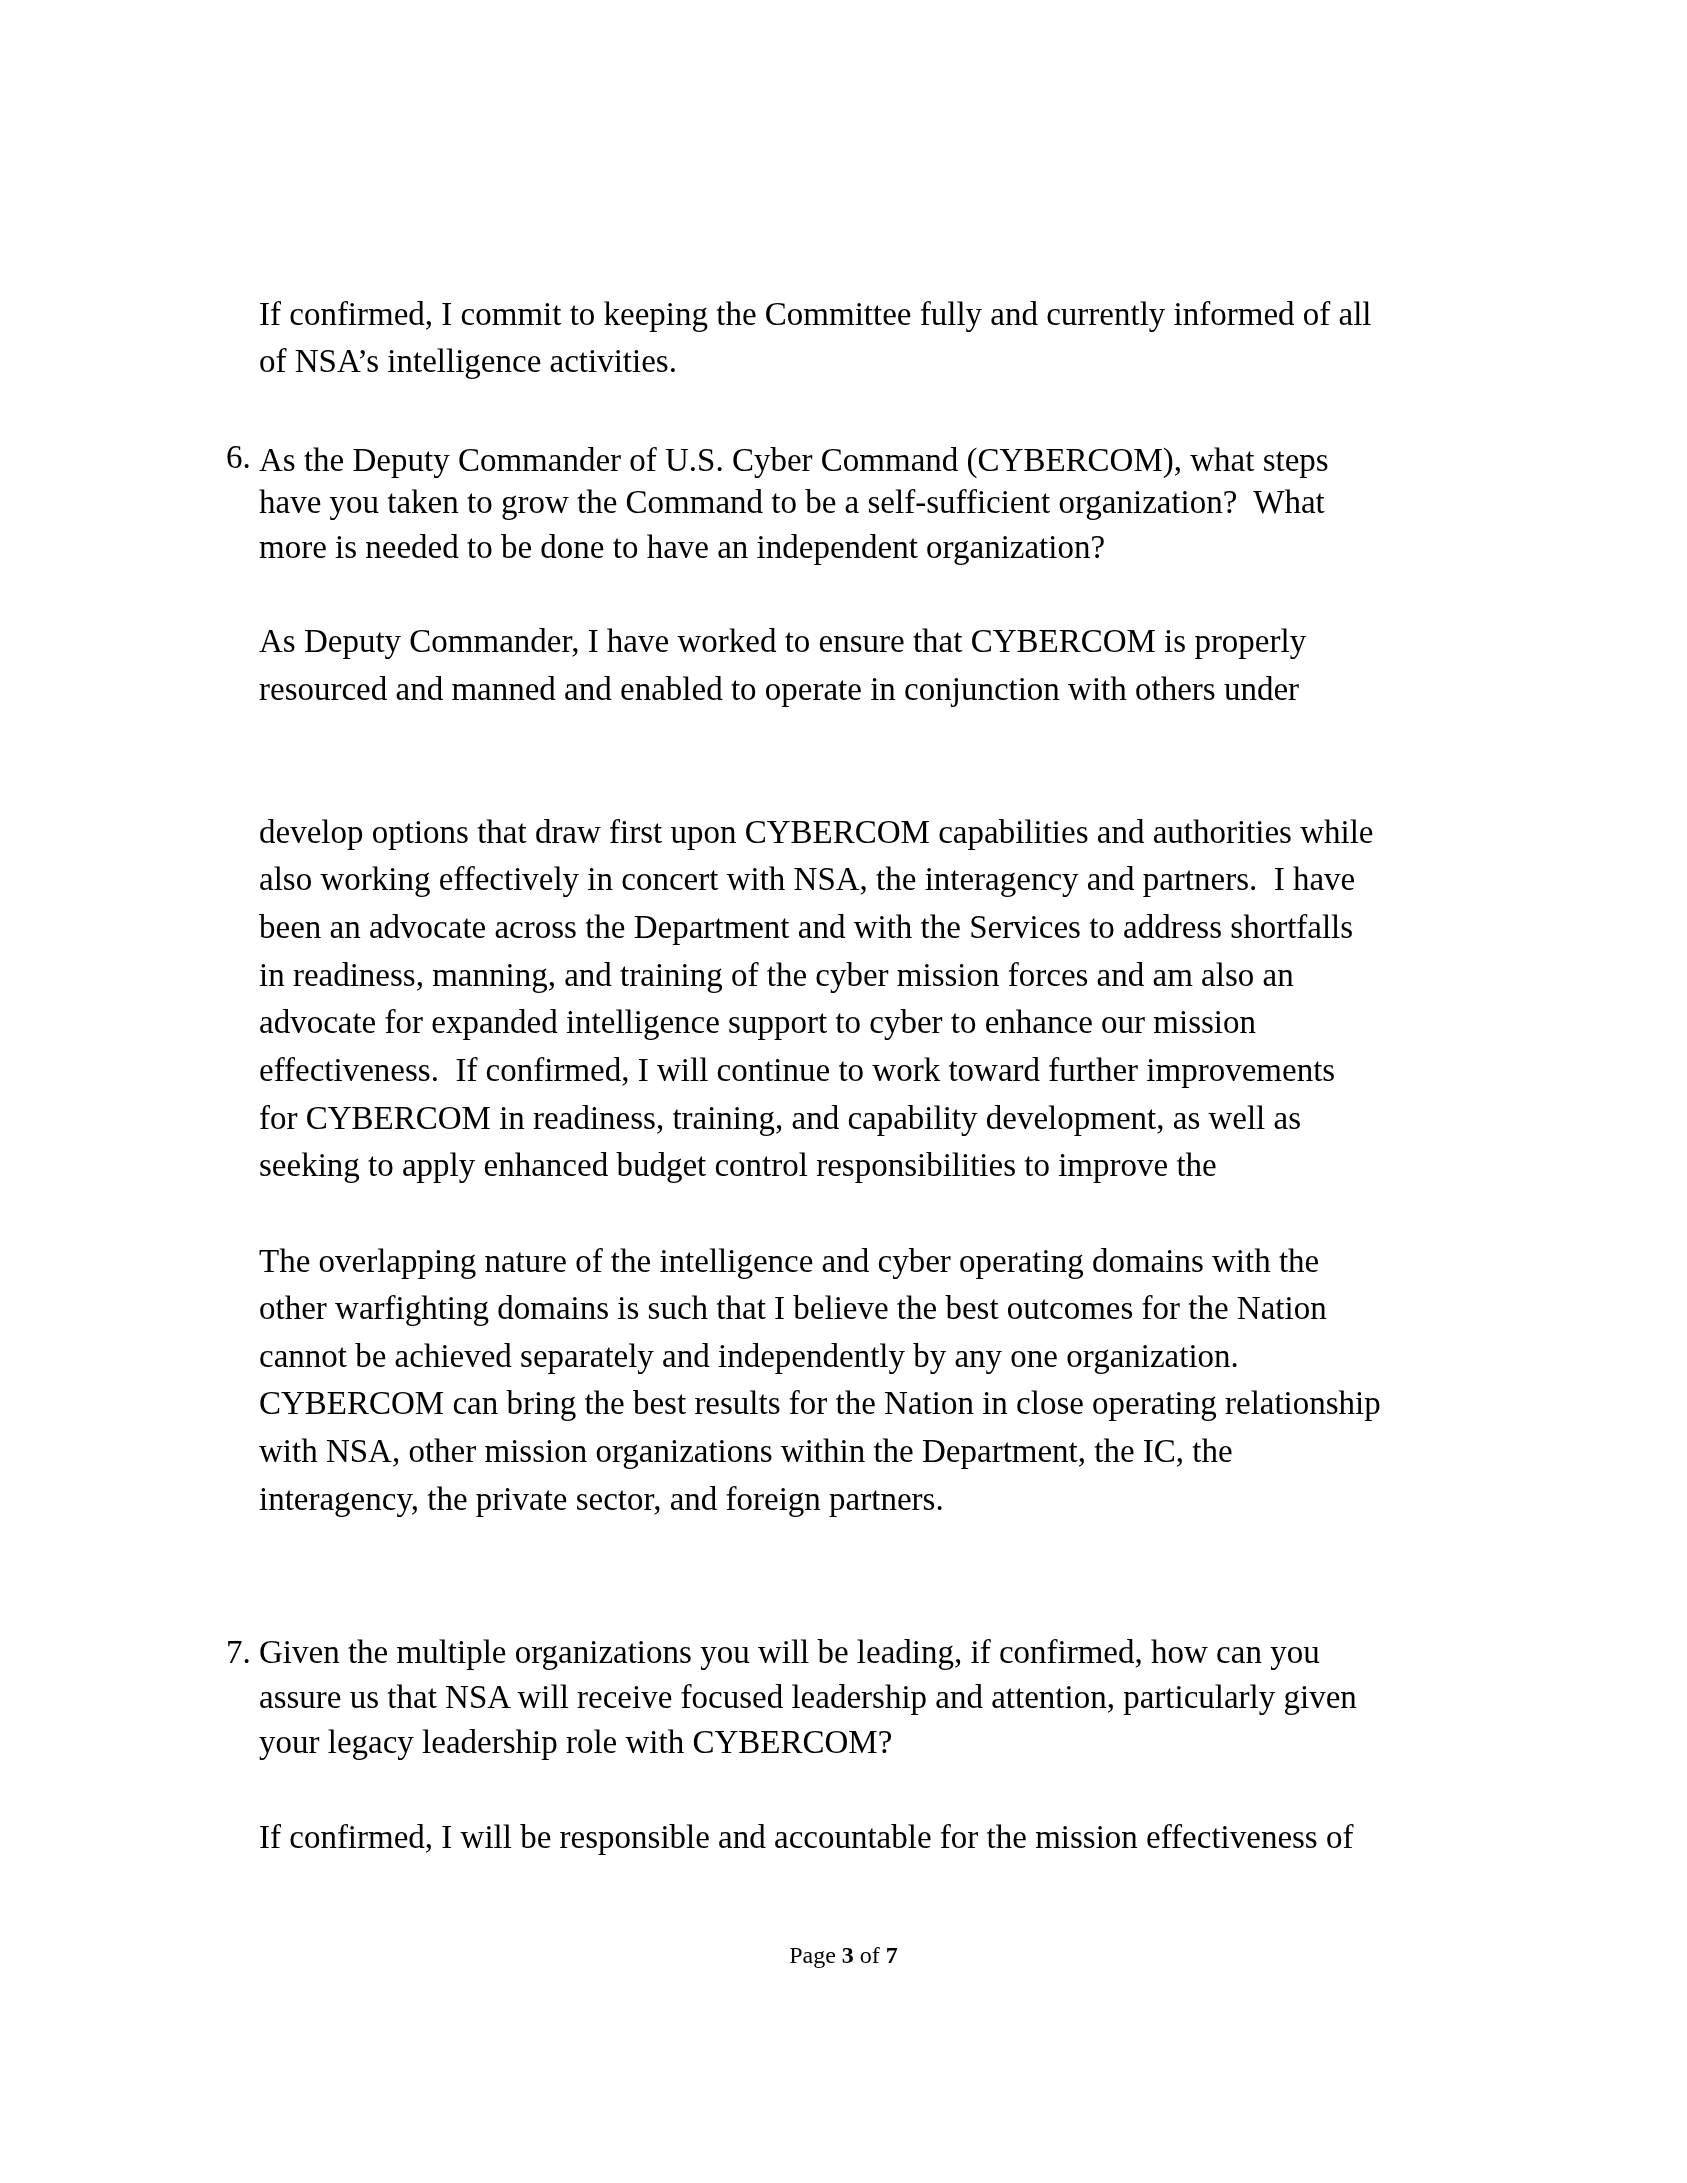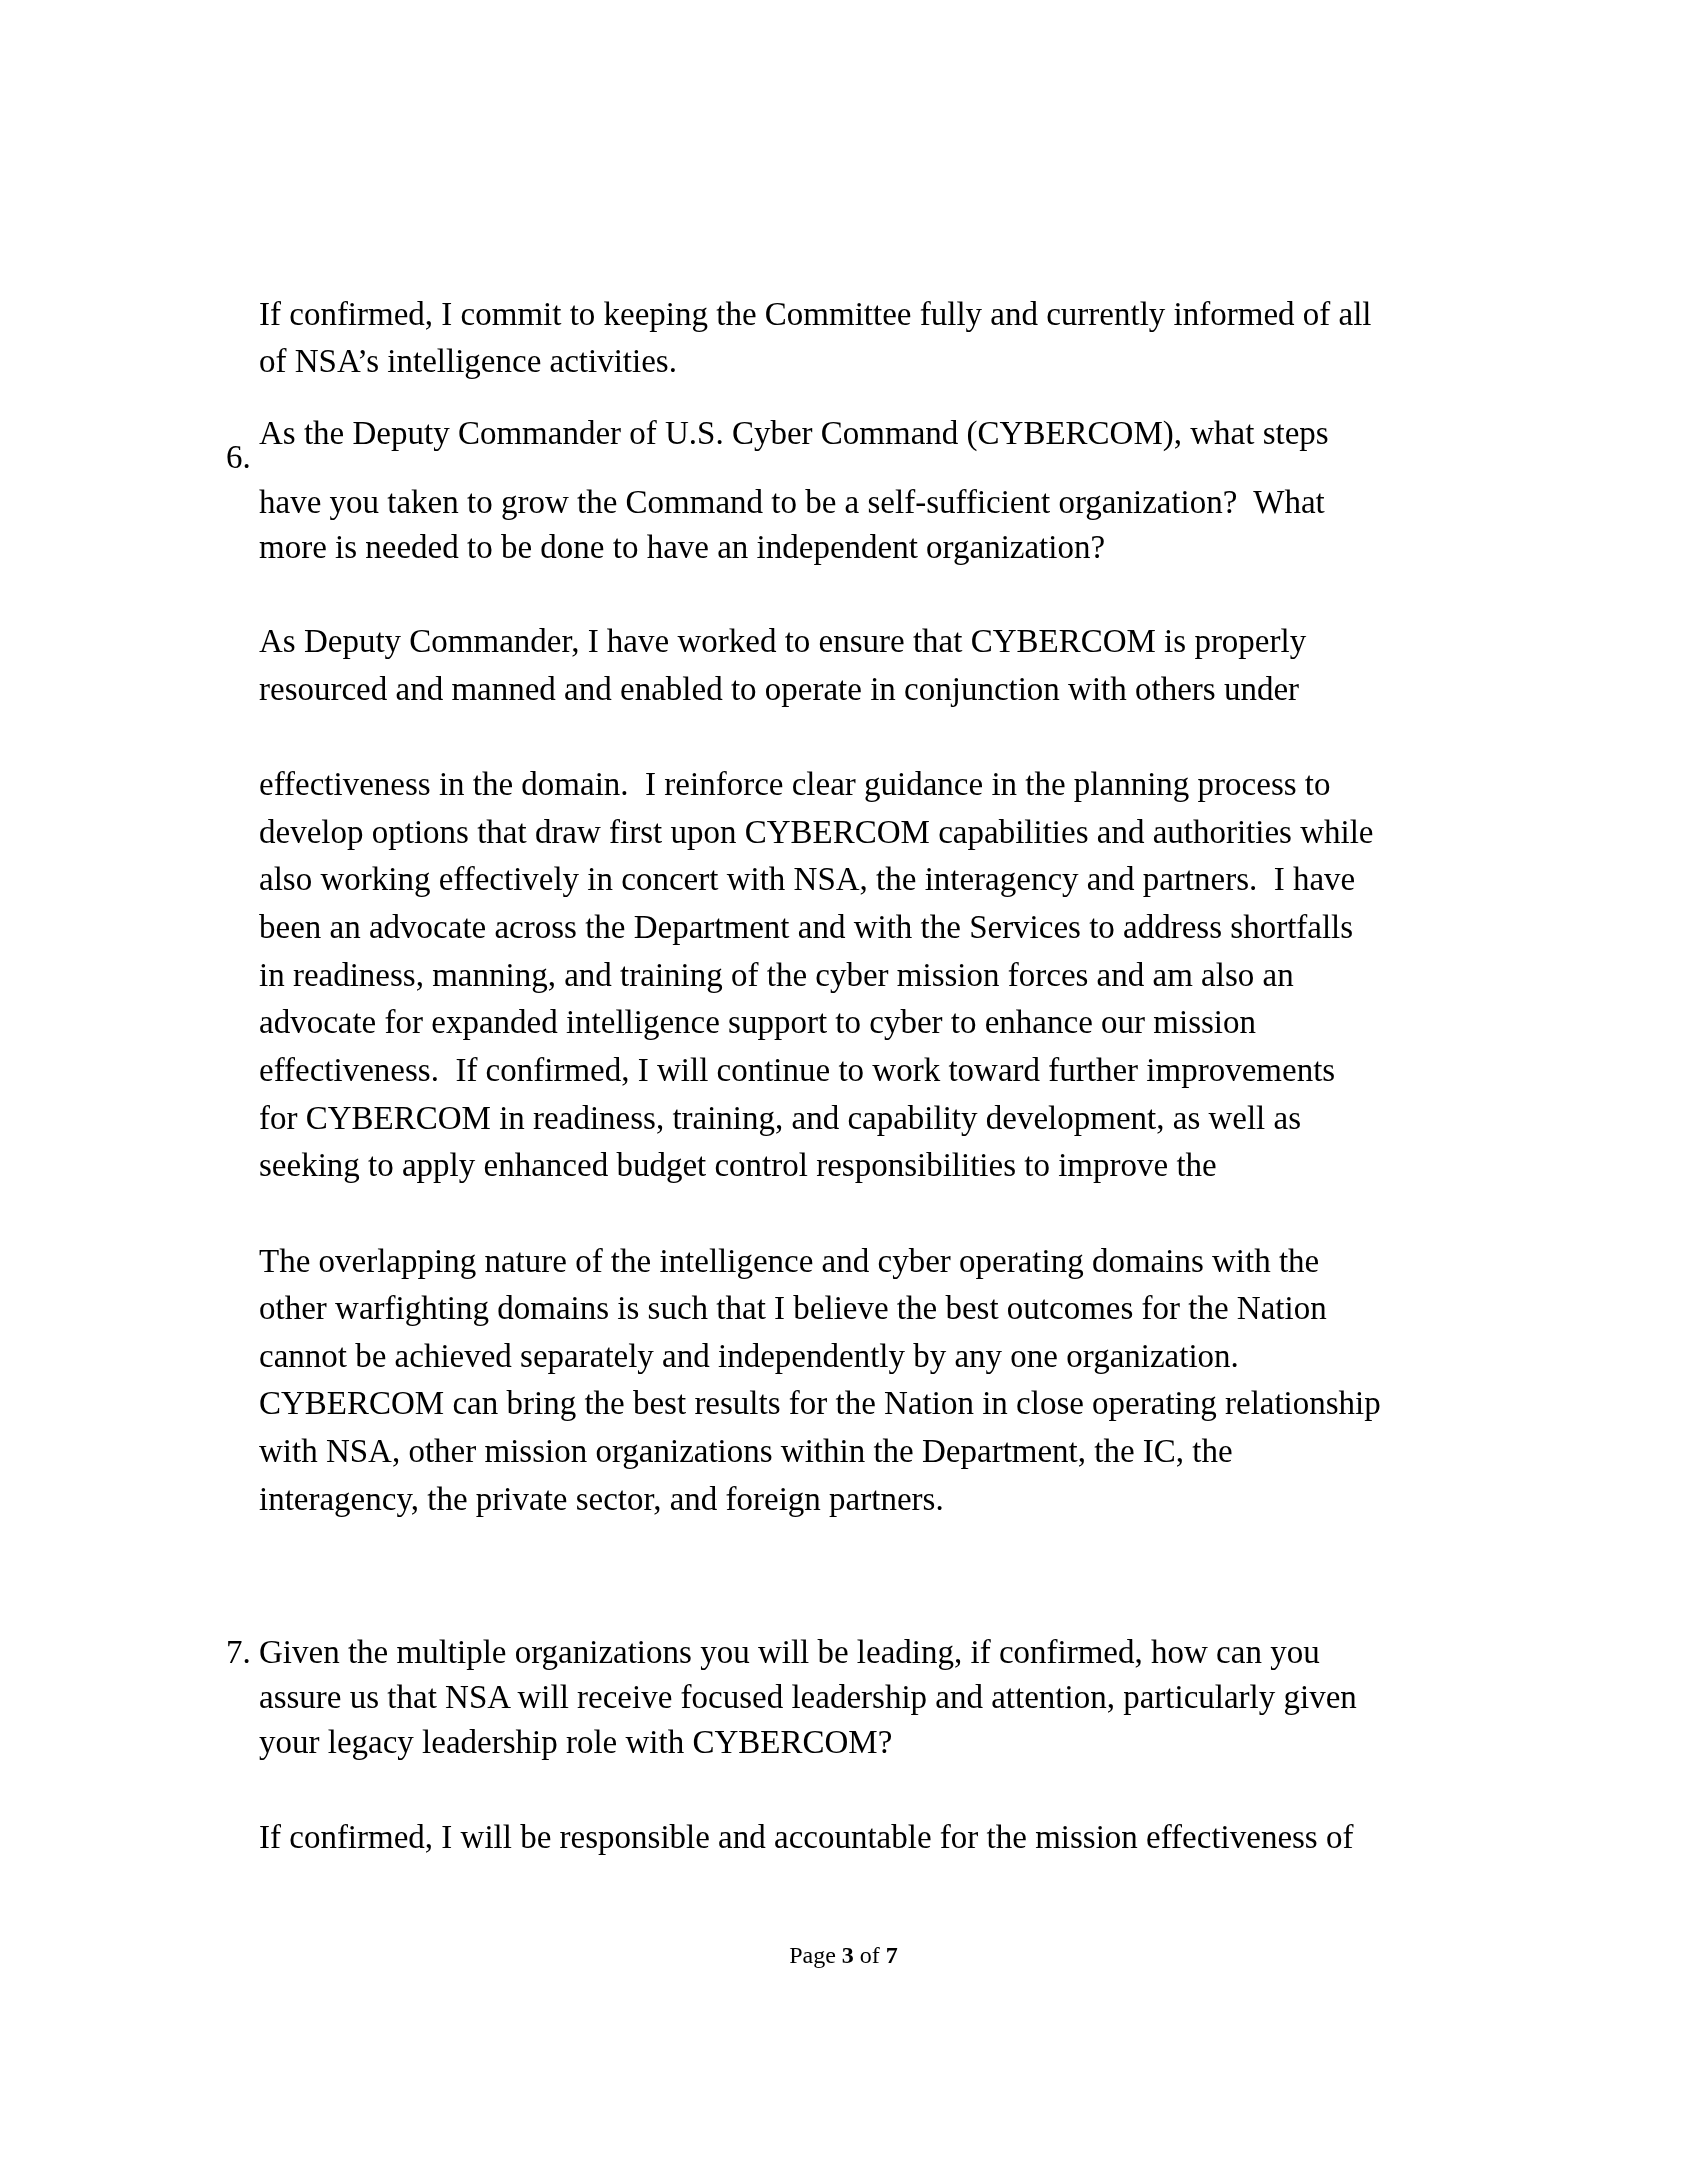--- a/index.html
+++ b/index.html
@@ -25,27 +25,26 @@
 </style>
 </head>
 <body>
 
 <div class="page">
 
   <div class="line" style="top:290px">If confirmed, I commit to keeping the Committee fully and currently informed of all</div>
   <div class="line" style="top:337px">of NSA’s intelligence activities.</div>
 
   <div class="num" style="top:433px">6.</div>
-  <div class="line" style="top:409px">As the Deputy Commander of U.S. Cyber Command (CYBERCOM), what steps</div>
+  <div class="line" style="top:436px">As the Deputy Commander of U.S. Cyber Command (CYBERCOM), what steps</div>
   <div class="line" style="top:478px">have you taken to grow the Command to be a self-sufficient organization?  What</div>
   <div class="line" style="top:523px">more is needed to be done to have an independent organization?</div>
 
   <div class="line" style="top:617px">As Deputy Commander, I have worked to ensure that CYBERCOM is properly</div>
   <div class="line" style="top:665px">resourced and manned and enabled to operate in conjunction with others under</div>
-  <div class="line" style="top:760px">effectiveness in the domain.  I reinforce clear guidance in the planning process to</div>
   <div class="line" style="top:808px">develop options that draw first upon CYBERCOM capabilities and authorities while</div>
   <div class="line" style="top:855px">also working effectively in concert with NSA, the interagency and partners.  I have</div>
   <div class="line" style="top:903px">been an advocate across the Department and with the Services to address shortfalls</div>
   <div class="line" style="top:951px">in readiness, manning, and training of the cyber mission forces and am also an</div>
   <div class="line" style="top:998px">advocate for expanded intelligence support to cyber to enhance our mission</div>
   <div class="line" style="top:1046px">effectiveness.  If confirmed, I will continue to work toward further improvements</div>
   <div class="line" style="top:1094px">for CYBERCOM in readiness, training, and capability development, as well as</div>
   <div class="line" style="top:1141px">seeking to apply enhanced budget control responsibilities to improve the</div>
   <div class="line" style="top:1237px">The overlapping nature of the intelligence and cyber operating domains with the</div>
   <div class="line" style="top:1284px">other warfighting domains is such that I believe the best outcomes for the Nation</div>

